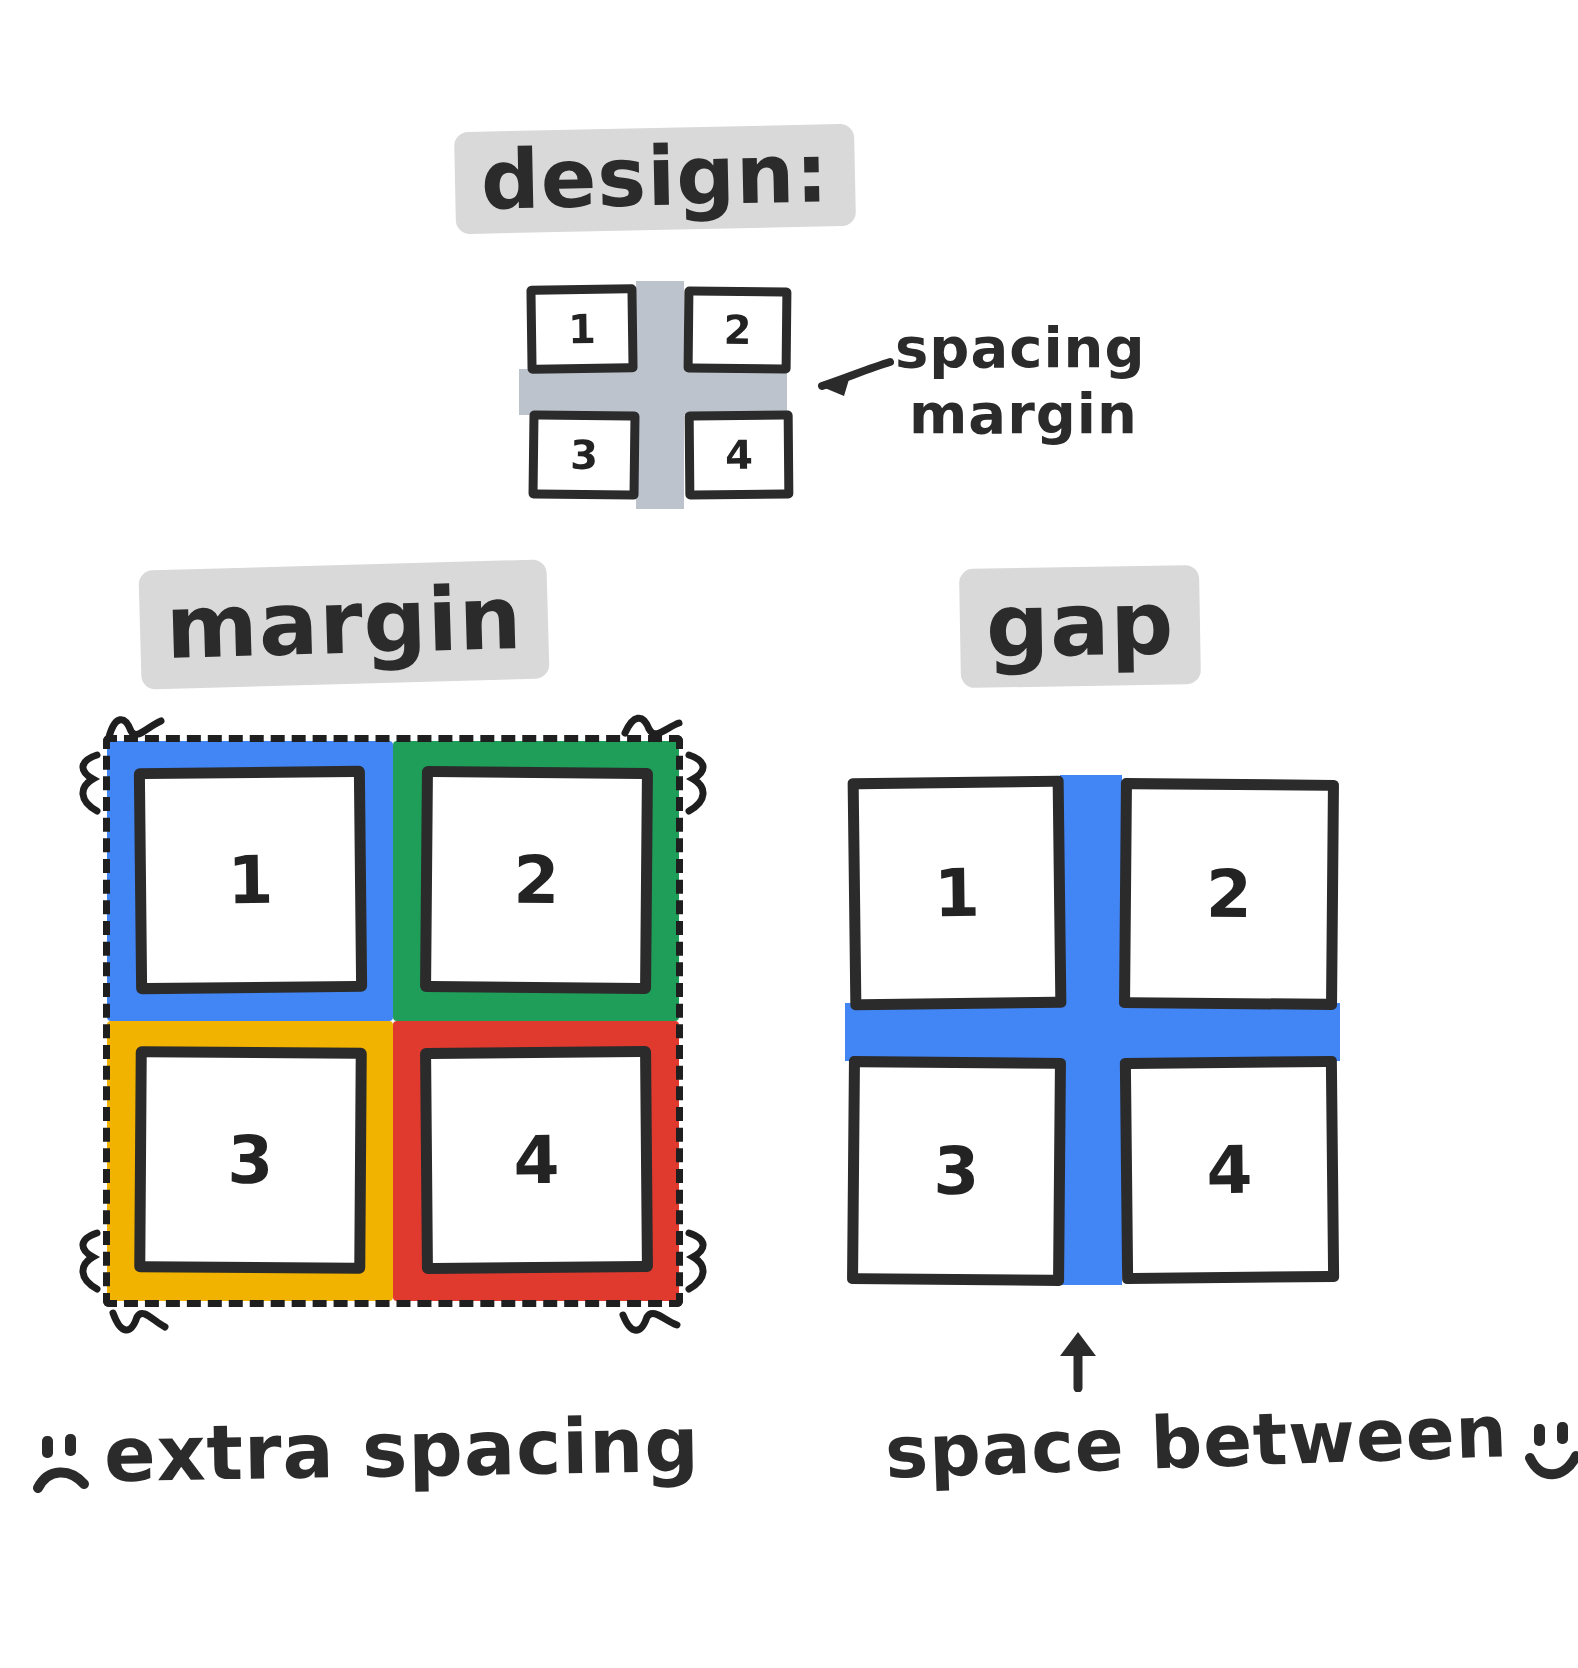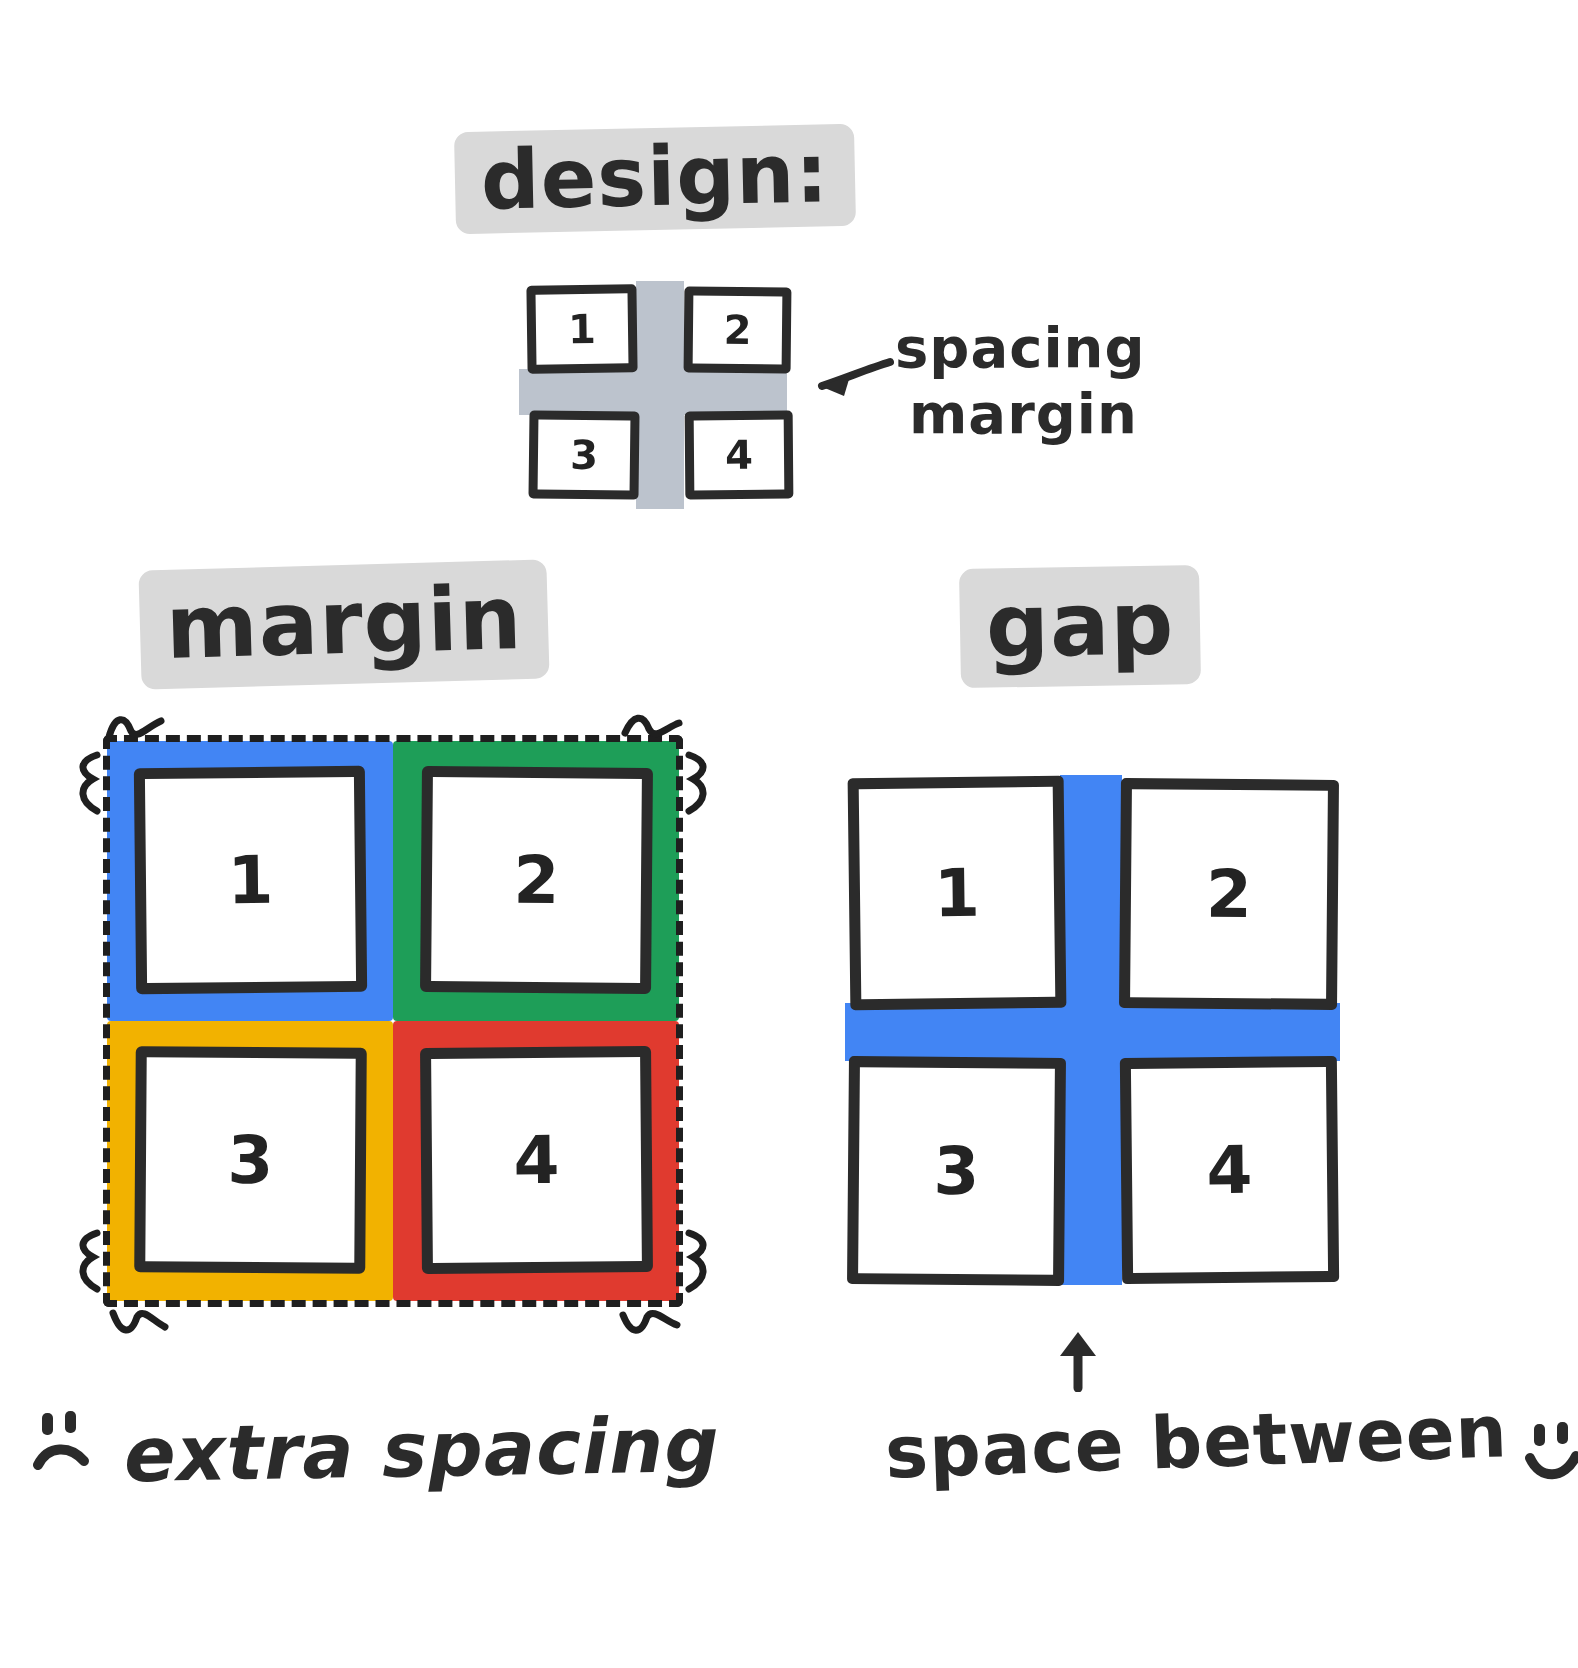--- a/index.html
+++ b/index.html
@@ -128,21 +128,21 @@
     font-weight:700;font-size:66px;color:#232323;
   }
   #g1{left:4px;top:2px;width:216px;height:232px;transform:rotate(-0.7deg);}
   #g2{left:275px;top:4px;width:218px;height:230px;transform:rotate(0.5deg);}
   #g3{left:3px;top:282px;width:217px;height:228px;transform:rotate(0.5deg);}
   #g4{left:276px;top:282px;width:217px;height:226px;transform:rotate(-0.6deg);}
 
   
   #extra-caption{
     position:absolute;left:32px;top:1405px;
-    display:flex;gap:30px;font-style:italic;
+    display:flex;align-items:flex-end;gap:10px;
   }
   #extra-caption .hand{font-size:76px;transform:rotate(-1deg);}
   #space-caption{
     position:absolute;left:885px;top:1400px;
     display:flex;align-items:flex-end;gap:16px;
   }
   #space-caption .hand{font-size:72px;transform:rotate(-2deg);}
   #up-arrow{position:absolute;left:1055px;top:1330px;width:46px;height:62px;}
 
   .face{display:inline-block;width:62px;height:66px;position:relative;}

